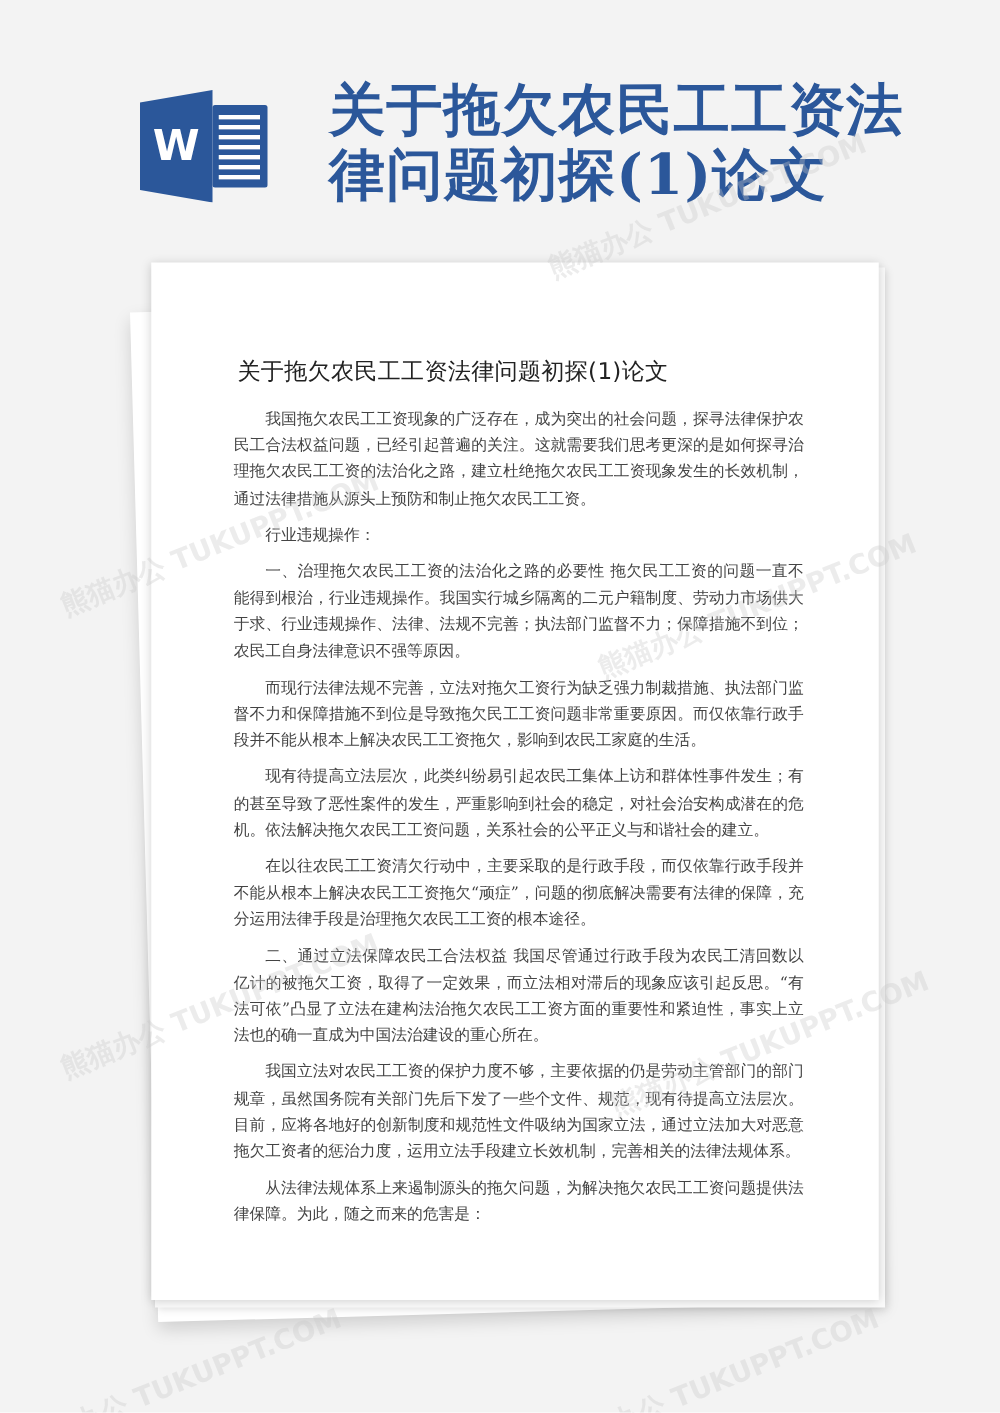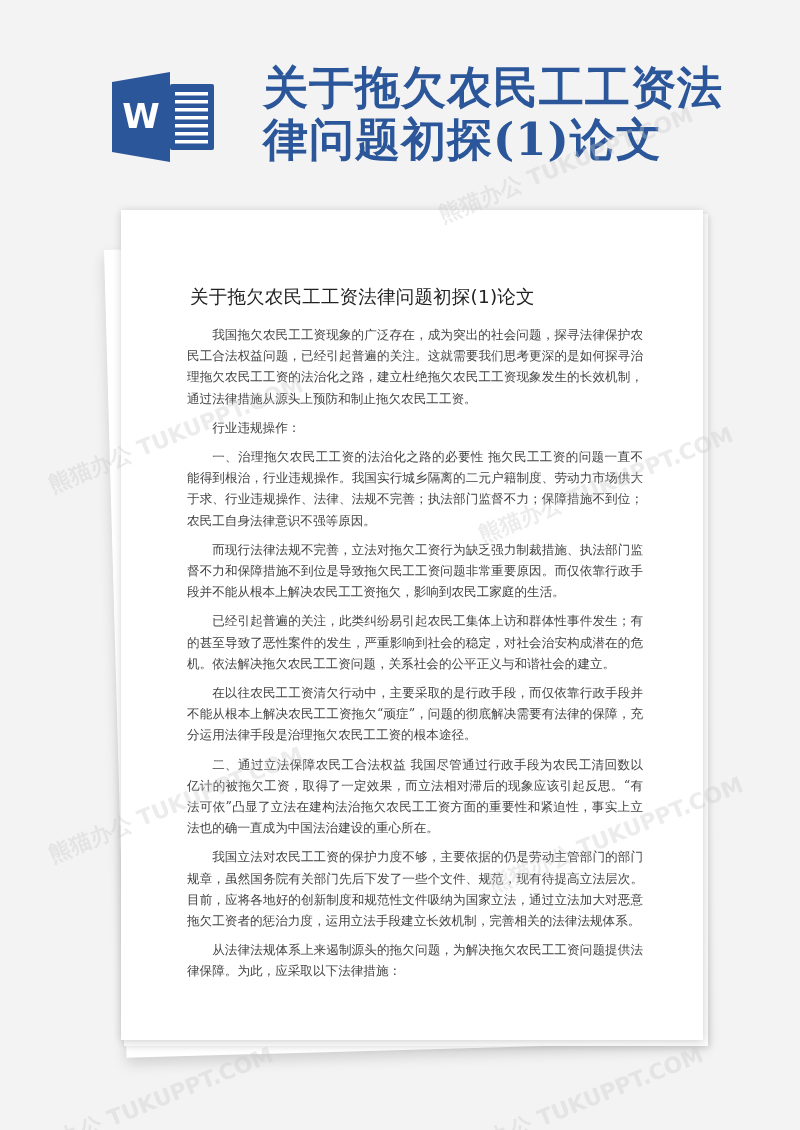--- a/index.html
+++ b/index.html
@@ -71,25 +71,25 @@
 <div class="sheet-back"></div>
 <div class="sheet-back2"></div>
 
 <div class="page">
   <div class="doc-title">关于拖欠农民工工资法律问题初探(1)论文</div>
   <div class="body-text">
     <p>我国拖欠农民工工资现象的广泛存在，成为突出的社会问题，探寻法律保护农民工合法权益问题，已经引起普遍的关注。这就需要我们思考更深的是如何探寻治理拖欠农民工工资的法治化之路，建立杜绝拖欠农民工工资现象发生的长效机制，通过法律措施从源头上预防和制止拖欠农民工工资。</p>
     <p>行业违规操作：</p>
     <p>一、治理拖欠农民工工资的法治化之路的必要性  拖欠民工工资的问题一直不能得到根治，行业违规操作。我国实行城乡隔离的二元户籍制度、劳动力市场供大于求、行业违规操作、法律、法规不完善；执法部门监督不力；保障措施不到位；农民工自身法律意识不强等原因。</p>
     <p>而现行法律法规不完善，立法对拖欠工资行为缺乏强力制裁措施、执法部门监督不力和保障措施不到位是导致拖欠民工工资问题非常重要原因。而仅依靠行政手段并不能从根本上解决农民工工资拖欠，影响到农民工家庭的生活。</p>
-    <p>已经引起普遍的关注，此类纠纷易引起农民工集体上访和群体性事件发生；有的甚至导致了恶性案件的发生，严重影响到社会的稳定，对社会治安构成潜在的危机。依法解决拖欠农民工工资问题，关系社会的公平正义与和谐社会的建立。</p>
+    <p>现有待提高立法层次，此类纠纷易引起农民工集体上访和群体性事件发生；有的甚至导致了恶性案件的发生，严重影响到社会的稳定，对社会治安构成潜在的危机。依法解决拖欠农民工工资问题，关系社会的公平正义与和谐社会的建立。</p>
     <p>在以往农民工工资清欠行动中，主要采取的是行政手段，而仅依靠行政手段并不能从根本上解决农民工工资拖欠“顽症”，问题的彻底解决需要有法律的保障，充分运用法律手段是治理拖欠农民工工资的根本途径。</p>
     <p>二、通过立法保障农民工合法权益  我国尽管通过行政手段为农民工清回数以亿计的被拖欠工资，取得了一定效果，而立法相对滞后的现象应该引起反思。“有法可依”凸显了立法在建构法治拖欠农民工工资方面的重要性和紧迫性，事实上立法也的确一直成为中国法治建设的重心所在。</p>
     <p>我国立法对农民工工资的保护力度不够，主要依据的仍是劳动主管部门的部门规章，虽然国务院有关部门先后下发了一些个文件、规范，现有待提高立法层次。目前，应将各地好的创新制度和规范性文件吸纳为国家立法，通过立法加大对恶意拖欠工资者的惩治力度，运用立法手段建立长效机制，完善相关的法律法规体系。</p>
-    <p>从法律法规体系上来遏制源头的拖欠问题，为解决拖欠农民工工资问题提供法律保障。为此，应采取以下法律措施：</p>
+    <p>从法律法规体系上来遏制源头的拖欠问题，为解决拖欠农民工工资问题提供法律保障。为此，随之而来的危害是：</p>
   </div>
 </div>
 
 <div class="watermark" style="left:430px; top:150px;">熊猫办公 TUKUPPT.COM</div>
 <div class="watermark" style="left:40px; top:420px;">熊猫办公 TUKUPPT.COM</div>
 <div class="watermark" style="left:470px; top:470px;">熊猫办公 TUKUPPT.COM</div>
 <div class="watermark" style="left:40px; top:790px;">熊猫办公 TUKUPPT.COM</div>
 <div class="watermark" style="left:480px; top:820px;">熊猫办公 TUKUPPT.COM</div>
 <div class="watermark" style="left:10px; top:1090px;">熊猫办公 TUKUPPT.COM</div>
 <div class="watermark" style="left:440px; top:1090px;">熊猫办公 TUKUPPT.COM</div>

